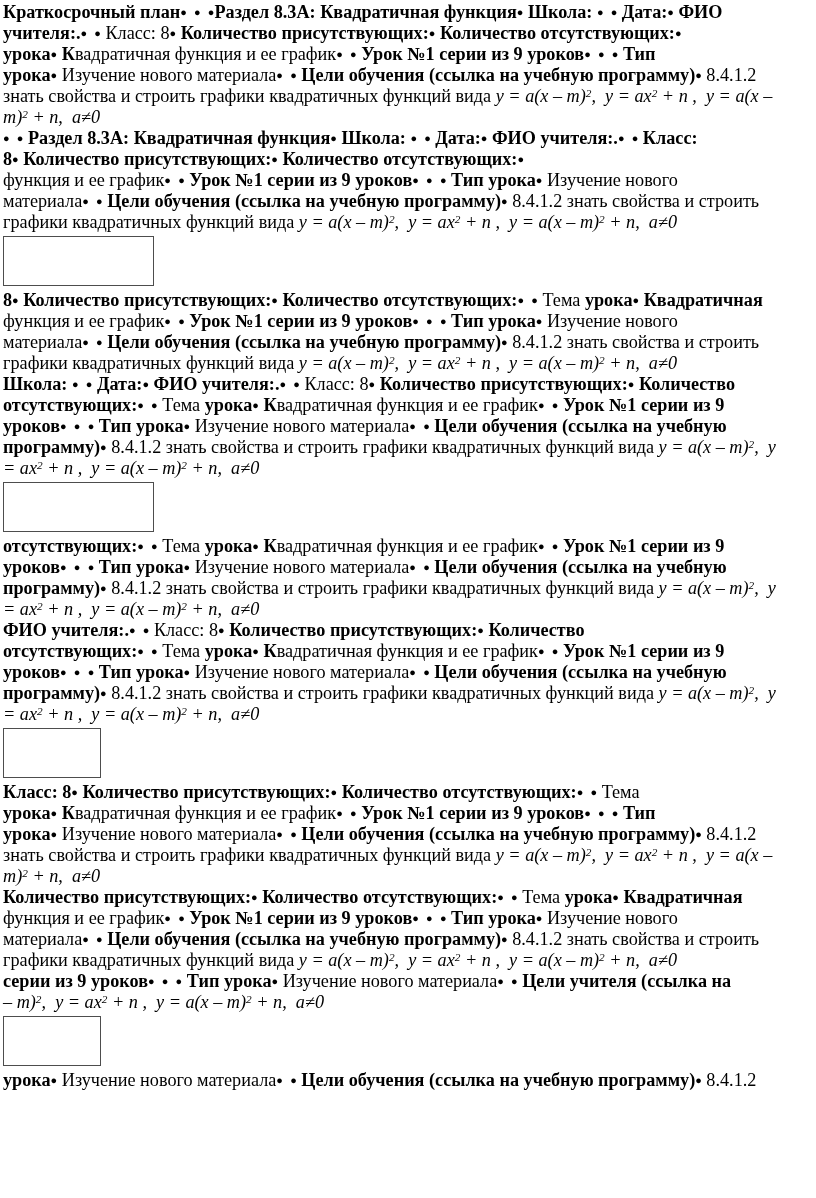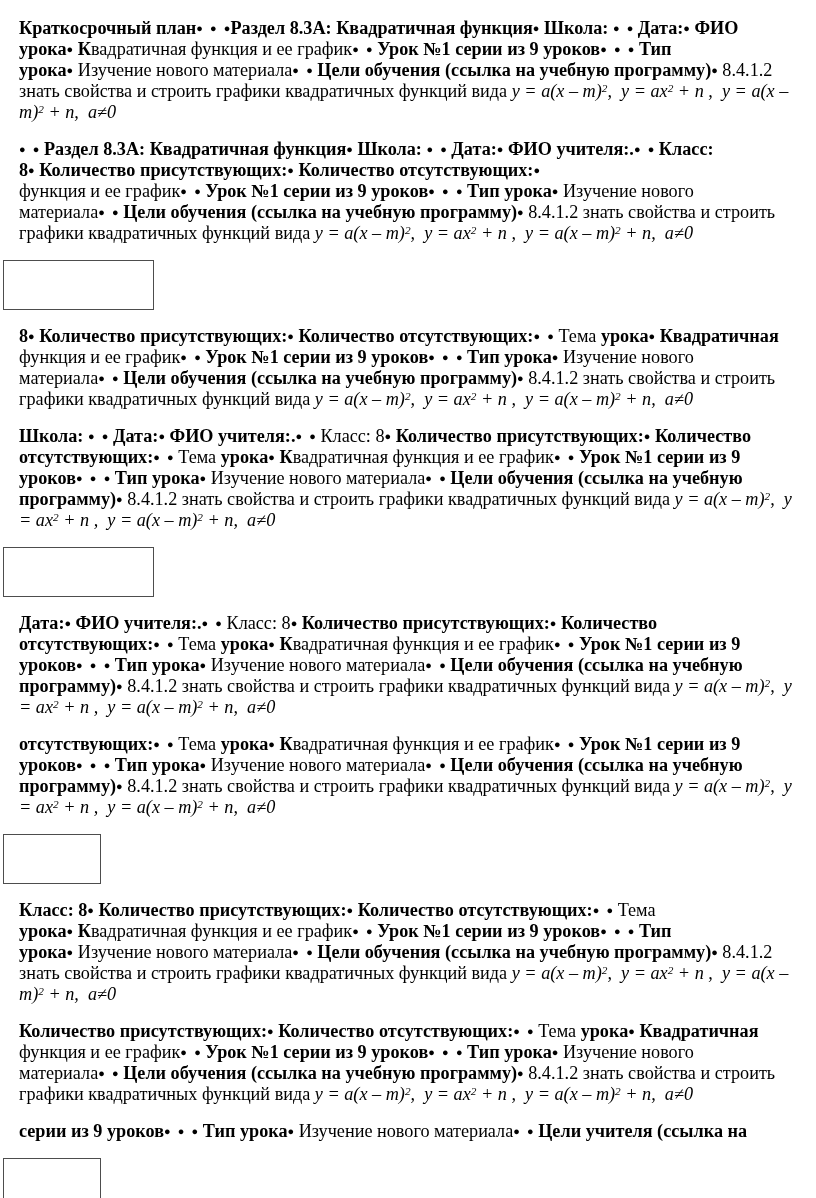--- a/index.html
+++ b/index.html
@@ -4,37 +4,38 @@
 <style>
   html,body{margin:0;padding:0;background:#ffffff;}
   body{width:816px;height:1198px;overflow:hidden;}
   .page{
     width:816px;height:1198px;box-sizing:border-box;
     padding:2px 2px 0 3px;overflow:hidden;
     background:#ffffff;color:#000000;
     font-family:"Liberation Serif","DejaVu Serif",serif;
     font-size:18.2px;
   }
-  .para{margin:16px;padding:0;}
+  .para{margin:0;padding:0;}
   .line{white-space:pre;line-height:21px;height:21px;overflow:visible;}
   .b{font-weight:bold;}
   .i{font-style:italic;}
   .s{font-size:0.62em;vertical-align:0.42em;line-height:0;font-style:italic;}
   .u{font-size:0.6em;font-weight:bold;vertical-align:0.14em;word-spacing:4.5px;line-height:0;}
   .empty-box{
     box-sizing:border-box;border:1px solid #4d4d4d;background:#ffffff;
     margin:3px 0 4px 0;
   }
 </style>
 </head>
 <body>
 
 <div class="page">
     <div class="para">
       <div class="line"><span class="b">Краткосрочный план</span><span class="u">● ● ●</span><span class="b">Раздел 8.3А: Квадратичная функция</span><span class="u">●</span><span class="b"> Школа: </span><span class="u">● ●</span><span> </span><span class="b">Дата:</span><span class="u">●</span><span class="b"> ФИО</span></div>
+      <div class="line"><span class="b">учителя:.</span><span class="u">● ●</span><span> Класс: 8</span><span class="u">●</span><span> </span><span class="b">Количество присутствующих:</span><span class="u">●</span><span> </span><span class="b">Количество отсутствующих:</span><span class="u">●</span></div>
       <div class="line"><span class="b">урока</span><span class="u">●</span><span> </span><span class="b">К</span><span>вадратичная функция и ее график</span><span class="u">● ●</span><span> </span><span class="b">Урок №1 серии из 9 уроков</span><span class="u">● ● ●</span><span class="b"> Тип</span></div>
       <div class="line"><span class="b">урока</span><span class="u">●</span><span> Изучение нового материала</span><span class="u">● ●</span><span> </span><span class="b">Цели обучения (ссылка на учебную программу)</span><span class="u">●</span><span> 8.4.1.2</span></div>
       <div class="line"><span>знать свойства и строить графики квадратичных функций вида </span><span class="i">y = a(x – m)</span><span class="s">2</span><span class="i">,&nbsp; y = ax</span><span class="s">2</span><span class="i"> + n ,&nbsp; y = a(x –</span></div>
       <div class="line"><span class="i">m)</span><span class="s">2</span><span class="i"> + n,&nbsp; a≠0</span></div>
     </div>
     <div class="para">
       <div class="line"><span class="u">● ●</span><span> </span><span class="b">Раздел 8.3А: Квадратичная функция</span><span class="u">●</span><span class="b"> Школа: </span><span class="u">● ●</span><span> </span><span class="b">Дата:</span><span class="u">●</span><span class="b"> ФИО учителя:.</span><span class="u">● ●</span><span class="b"> Класс:</span></div>
       <div class="line"><span class="b">8</span><span class="u">●</span><span> </span><span class="b">Количество присутствующих:</span><span class="u">●</span><span> </span><span class="b">Количество отсутствующих:</span><span class="u">●</span></div>
       <div class="line"><span>функция и ее график</span><span class="u">● ●</span><span> </span><span class="b">Урок №1 серии из 9 уроков</span><span class="u">● ● ●</span><span class="b"> Тип урока</span><span class="u">●</span><span> Изучение нового</span></div>
       <div class="line"><span>материала</span><span class="u">● ●</span><span> </span><span class="b">Цели обучения (ссылка на учебную программу)</span><span class="u">●</span><span> 8.4.1.2 знать свойства и строить</span></div>
@@ -49,27 +50,27 @@
     </div>
     <div class="para">
       <div class="line"><span class="b">Школа: </span><span class="u">● ●</span><span> </span><span class="b">Дата:</span><span class="u">●</span><span class="b"> ФИО учителя:.</span><span class="u">● ●</span><span> Класс: 8</span><span class="u">●</span><span> </span><span class="b">Количество присутствующих:</span><span class="u">●</span><span class="b"> Количество</span></div>
       <div class="line"><span class="b">отсутствующих:</span><span class="u">● ●</span><span> Тема </span><span class="b">урока</span><span class="u">●</span><span> </span><span class="b">К</span><span>вадратичная функция и ее график</span><span class="u">● ●</span><span> </span><span class="b">Урок №1 серии из 9</span></div>
       <div class="line"><span class="b">уроков</span><span class="u">● ● ●</span><span class="b"> Тип урока</span><span class="u">●</span><span> Изучение нового материала</span><span class="u">● ●</span><span> </span><span class="b">Цели обучения (ссылка на учебную</span></div>
       <div class="line"><span class="b">программу)</span><span class="u">●</span><span> 8.4.1.2 знать свойства и строить графики квадратичных функций вида </span><span class="i">y = a(x – m)</span><span class="s">2</span><span class="i">,&nbsp; y</span></div>
       <div class="line"><span class="i">= ax</span><span class="s">2</span><span class="i"> + n ,&nbsp; y = a(x – m)</span><span class="s">2</span><span class="i"> + n,&nbsp; a≠0</span></div>
     </div>
     <div class="empty-box" style="width: 151px; height: 50px;"></div>
     <div class="para">
-      <div class="line"><span class="b">Дата:</span><span class="u">●</span><span class="b"> ФИО учителя:.</span><span class="u">● ●</span><span> Класс: 8</span><span class="u">●</span><span> </span><span class="b">Количество присутствующих:</span><span class="u">●</span><span class="b"> Количество</span></div>
       <div class="line"><span class="b">отсутствующих:</span><span class="u">● ●</span><span> Тема </span><span class="b">урока</span><span class="u">●</span><span> </span><span class="b">К</span><span>вадратичная функция и ее график</span><span class="u">● ●</span><span> </span><span class="b">Урок №1 серии из 9</span></div>
       <div class="line"><span class="b">уроков</span><span class="u">● ● ●</span><span class="b"> Тип урока</span><span class="u">●</span><span> Изучение нового материала</span><span class="u">● ●</span><span> </span><span class="b">Цели обучения (ссылка на учебную</span></div>
       <div class="line"><span class="b">программу)</span><span class="u">●</span><span> 8.4.1.2 знать свойства и строить графики квадратичных функций вида </span><span class="i">y = a(x – m)</span><span class="s">2</span><span class="i">,&nbsp; y</span></div>
       <div class="line"><span class="i">= ax</span><span class="s">2</span><span class="i"> + n ,&nbsp; y = a(x – m)</span><span class="s">2</span><span class="i"> + n,&nbsp; a≠0</span></div>
     </div>
     <div class="para">
+      <div class="line"><span class="b">ФИО учителя:.</span><span class="u">● ●</span><span> Класс: 8</span><span class="u">●</span><span> </span><span class="b">Количество присутствующих:</span><span class="u">●</span><span class="b"> Количество</span></div>
       <div class="line"><span class="b">отсутствующих:</span><span class="u">● ●</span><span> Тема </span><span class="b">урока</span><span class="u">●</span><span> </span><span class="b">К</span><span>вадратичная функция и ее график</span><span class="u">● ●</span><span> </span><span class="b">Урок №1 серии из 9</span></div>
       <div class="line"><span class="b">уроков</span><span class="u">● ● ●</span><span class="b"> Тип урока</span><span class="u">●</span><span> Изучение нового материала</span><span class="u">● ●</span><span> </span><span class="b">Цели обучения (ссылка на учебную</span></div>
       <div class="line"><span class="b">программу)</span><span class="u">●</span><span> 8.4.1.2 знать свойства и строить графики квадратичных функций вида </span><span class="i">y = a(x – m)</span><span class="s">2</span><span class="i">,&nbsp; y</span></div>
       <div class="line"><span class="i">= ax</span><span class="s">2</span><span class="i"> + n ,&nbsp; y = a(x – m)</span><span class="s">2</span><span class="i"> + n,&nbsp; a≠0</span></div>
     </div>
     <div class="empty-box" style="width: 98px; height: 50px;"></div>
     <div class="para">
       <div class="line"><span class="b">Класс: 8</span><span class="u">●</span><span> </span><span class="b">Количество присутствующих:</span><span class="u">●</span><span> </span><span class="b">Количество отсутствующих:</span><span class="u">● ●</span><span> Тема</span></div>
       <div class="line"><span class="b">урока</span><span class="u">●</span><span> </span><span class="b">К</span><span>вадратичная функция и ее график</span><span class="u">● ●</span><span> </span><span class="b">Урок №1 серии из 9 уроков</span><span class="u">● ● ●</span><span class="b"> Тип</span></div>
       <div class="line"><span class="b">урока</span><span class="u">●</span><span> Изучение нового материала</span><span class="u">● ●</span><span> </span><span class="b">Цели обучения (ссылка на учебную программу)</span><span class="u">●</span><span> 8.4.1.2</span></div>
@@ -77,18 +78,19 @@
       <div class="line"><span class="i">m)</span><span class="s">2</span><span class="i"> + n,&nbsp; a≠0</span></div>
     </div>
     <div class="para">
       <div class="line"><span class="b">Количество присутствующих:</span><span class="u">●</span><span> </span><span class="b">Количество отсутствующих:</span><span class="u">● ●</span><span> Тема </span><span class="b">урока</span><span class="u">●</span><span> </span><span class="b">Квадратичная</span></div>
       <div class="line"><span>функция и ее график</span><span class="u">● ●</span><span> </span><span class="b">Урок №1 серии из 9 уроков</span><span class="u">● ● ●</span><span class="b"> Тип урока</span><span class="u">●</span><span> Изучение нового</span></div>
       <div class="line"><span>материала</span><span class="u">● ●</span><span> </span><span class="b">Цели обучения (ссылка на учебную программу)</span><span class="u">●</span><span> 8.4.1.2 знать свойства и строить</span></div>
       <div class="line"><span>графики квадратичных функций вида </span><span class="i">y = a(x – m)</span><span class="s">2</span><span class="i">,&nbsp; y = ax</span><span class="s">2</span><span class="i"> + n ,&nbsp; y = a(x – m)</span><span class="s">2</span><span class="i"> + n,&nbsp; a≠0</span></div>
     </div>
     <div class="para">
       <div class="line"><span class="b">серии из 9 уроков</span><span class="u">● ● ●</span><span class="b"> Тип урока</span><span class="u">●</span><span> Изучение нового материала</span><span class="u">● ●</span><span> </span><span class="b">Цели учителя (ссылка на</span></div>
+      <div class="line"><span class="i">– m)</span><span class="s">2</span><span class="i">,&nbsp; y = ax</span><span class="s">2</span><span class="i"> + n ,&nbsp; y = a(x – m)</span><span class="s">2</span><span class="i"> + n,&nbsp; a≠0</span></div>
     </div>
     <div class="empty-box" style="width: 98px; height: 50px;"></div>
     <div class="para">
       <div class="line"><span class="b">урока</span><span class="u">●</span><span> Изучение нового материала</span><span class="u">● ●</span><span> </span><span class="b">Цели обучения (ссылка на учебную программу)</span><span class="u">●</span><span> 8.4.1.2</span></div>
     </div>
   </div>
 
 </body></html>

